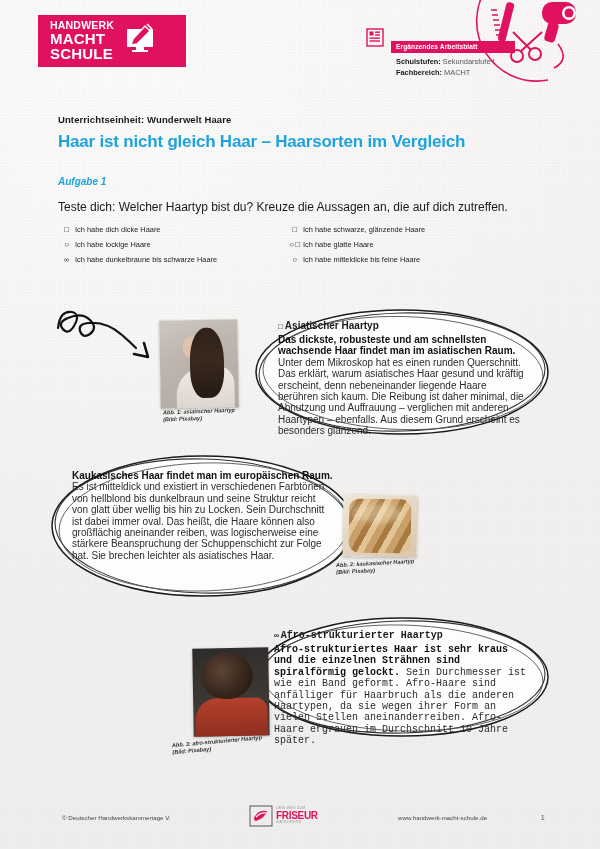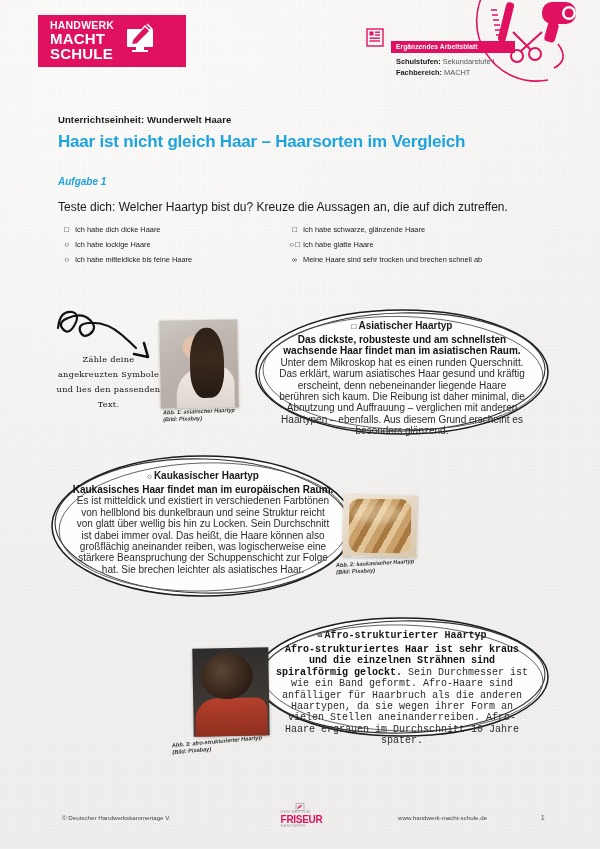--- a/index.html
+++ b/index.html
@@ -56,21 +56,21 @@
   .checklist{position:absolute;left:58px;top:225px;width:490px;
     display:grid;grid-template-columns:228px 262px;column-gap:0;row-gap:0;}
   .ck{display:flex;align-items:baseline;font-size:7.4px;height:15px;}
   .ck .sym{width:17px;flex:0 0 17px;text-align:center;font-size:8px;color:#222;letter-spacing:-.5px;}
   .ck .sym.inf{font-size:7px;letter-spacing:0;}
   .ck .lbl{}
 
   
   .blob{position:absolute;}
   .blob svg{position:absolute;left:0;top:0;overflow:visible;}
-  .blob .inner{position:absolute;text-align:center;}
+  .blob .inner{position:absolute;}
   .bt{font-size:10px;font-weight:bold;margin-bottom:3px;}
   .bt .sym{font-weight:bold;font-size:8px;margin-right:2px;}
   .bp{font-size:10px;line-height:11.4px;color:#2b2b2b;}
   .bp b{color:#111;}
 
   
   .photo{position:absolute;overflow:hidden;box-shadow:0 1px 3px rgba(0,0,0,.25);}
   .cap{position:absolute;font-size:5.6px;font-style:italic;font-weight:bold;line-height:7.4px;color:#333;}
 
   
@@ -99,21 +99,21 @@
   .ph3 .shirt{position:absolute;left:2px;top:50px;width:72px;height:40px;border-radius:22px 12px 0 0;
     background:linear-gradient(180deg,#b5402c,#8d2e1f);}
 
   
   .note{position:absolute;left:56px;top:352px;width:105px;text-align:center;
     font-family:"DejaVu Serif", serif;font-size:8.2px;line-height:15px;letter-spacing:.3px;color:#111;}
   .arrow{position:absolute;left:52px;top:306px;width:120px;height:56px;}
   .fleft{position:absolute;left:62px;top:814px;font-size:6.2px;color:#444;}
   .fright{position:absolute;left:398px;top:814px;font-size:6.2px;color:#444;}
   .fpage{position:absolute;left:541px;top:814px;font-size:6.4px;color:#444;}
-  .flogo{position:absolute;left:262px;top:803px;width:76px;height:26px;display:flex;align-items:center;flex-direction:column;}
+  .flogo{position:absolute;left:249px;top:803px;width:76px;height:26px;display:flex;align-items:center;}
   .flogo .mark{width:24px;height:22px;}
   .flogo .ftxt{margin-left:3px;line-height:1.05;}
   .flogo .ft1{font-size:3.6px;color:#9a9a9a;letter-spacing:.2px;}
   .flogo .ft2{font-size:10px;color:#e0115f;font-weight:bold;letter-spacing:-.3px;}
   .flogo .ft3{font-size:3.6px;color:#9a9a9a;letter-spacing:.6px;}
 </style>
 </head>
 <body>
 
 <div class="page">
@@ -203,38 +203,37 @@
 
     <div class="ck">
       <span class="sym">○</span>
       <span class="lbl">Ich habe lockige Haare</span>
     </div>
     <div class="ck">
       <span class="sym">○ □</span>
       <span class="lbl">Ich habe glatte Haare</span>
     </div>
 
+    <div class="ck">
+      <span class="sym inf">∞</span>
+      <span class="lbl">Ich habe dunkelbraune bis schwarze Haare</span>
+    </div>
 
     <div class="ck">
       <span class="sym">○</span>
       <span class="lbl">Ich habe mitteldicke bis feine Haare</span>
-    </div>
-    <div class="ck">
-      <span class="sym inf">∞</span>
-      <span class="lbl">Meine Haare sind sehr trocken und brechen schnell ab</span>
     </div>
   </div>
 
   <div class="arrow">
     <svg width="120" height="56" viewBox="0 0 120 56">
       <path d="M6 22 q2 -18 14 -16 q9 2 2 14 q-6 10 -12 2 q-4 -6 6 -10 q14 -6 22 2 q8 8 0 14 q-7 5 -10 -3 q-2 -7 8 -8 q18 -2 34 12 q8 7 14 13" fill="none" stroke="#111" stroke-width="2.2" stroke-linecap="round"></path>
       <path d="M82 48 l14 3 l-4 -14" fill="none" stroke="#111" stroke-width="2.6" stroke-linecap="round" stroke-linejoin="round"></path>
     </svg>
   </div>
-  <div class="note">Zähle deine angekreuzten Symbole und lies den passenden Text.</div>
 
   <div class="photo ph1">
     <div class="body"></div>
       <div class="face"></div>
       <div class="hair"></div>
   </div>
   <div class="cap" style="left:163px;top:408px;width:80px;transform:rotate(-2deg);">Abb. 1: asiatischer Haartyp (Bild: Pixabay)</div>
 
   <div class="blob" style="left:252px;top:306px;width:300px;height:132px;">
     <svg width="300" height="132" viewBox="0 0 300 132">
@@ -252,23 +251,20 @@
     </div>
   </div>
 
   <div class="blob" style="left:48px;top:452px;width:310px;height:148px;">
     <svg width="310" height="148" viewBox="0 0 310 148">
       <ellipse cx="155" cy="74" rx="151" ry="70" fill="#fdfdfc" stroke="#1b1b1b" stroke-width="1.5"></ellipse>
       <ellipse cx="155" cy="74" rx="148" ry="67" fill="none" stroke="#333" stroke-width="1.1" transform="rotate(1.5 155 74)"></ellipse>
       <ellipse cx="156" cy="75" rx="145" ry="64" fill="none" stroke="#555" stroke-width=".9" transform="rotate(-1.7 155 74)"></ellipse>
     </svg>
     <div class="inner" style="left:24px;top:18px;width:262px;">
-      <div class="bt">
-        <span class="sym">○</span><span>Kaukasischer Haartyp</span>
-      </div>
       <div class="bp">
         <b>Kaukasisches Haar findet man im europäischen Raum.</b><span> Es ist mitteldick und existiert in verschiedenen Farbtönen von hellblond bis dunkelbraun und seine Struktur reicht von glatt über wellig bis hin zu Locken. Sein Durchschnitt ist dabei immer oval. Das heißt, die Haare können also großflächig aneinander reiben, was logischerweise eine stärkere Beanspruchung der Schuppenschicht zur Folge hat. Sie brechen leichter als asiatisches Haar.</span>
       </div>
     </div>
   </div>
 
   <div class="photo ph2">
     <div class="braid"></div>
       <div class="sheen"></div>
   </div>

